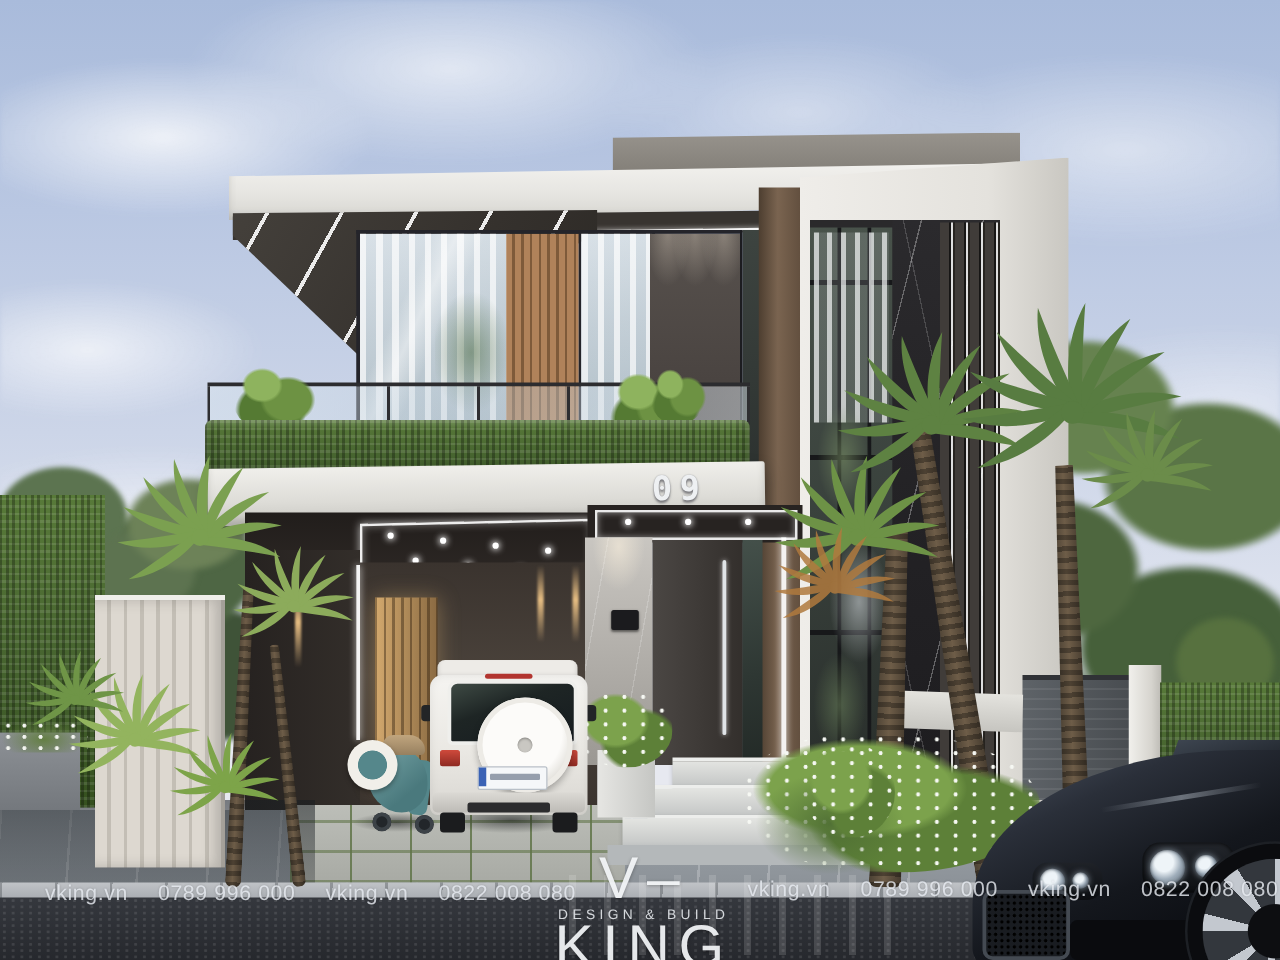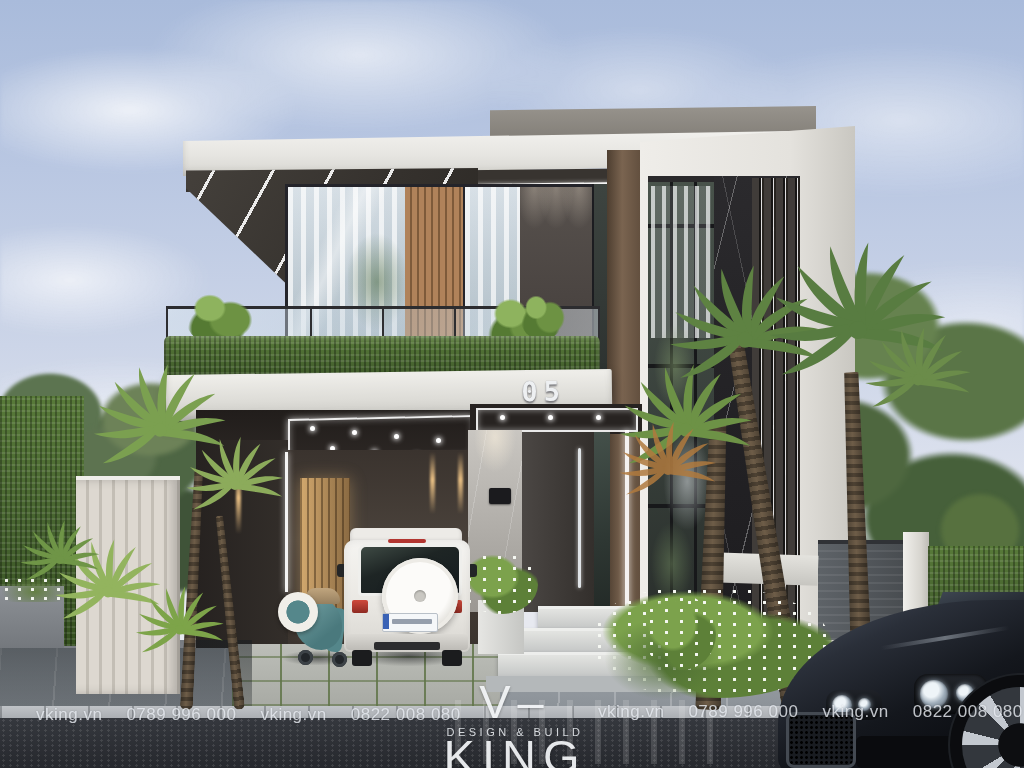--- a/index.html
+++ b/index.html
@@ -397,21 +397,21 @@
   <div class="abs marble"></div>
   <div class="abs fins"></div>
 
   <div class="abs rail"></div>
   <div class="abs bushblob topi1"></div>
   <div class="abs bushblob topi2"></div>
   <div class="abs bushblob topi3"></div>
   <div class="abs hedgeTex hedgeB"></div>
   <div class="abs fascia">
     <div class="plaque">
-      <span>05</span>
+      <span>09</span>
     </div>
   </div>
 
   <div class="abs cp-ceiling"></div>
   <div class="abs cp-ledframe"></div>
   <span class="dot" style="left:310px;top:426px;"></span>
   <span class="dot" style="left:352px;top:430px;"></span>
   <span class="dot" style="left:394px;top:434px;"></span>
   <span class="dot" style="left:436px;top:438px;"></span>
   <span class="dot" style="left:330px;top:446px;"></span>

